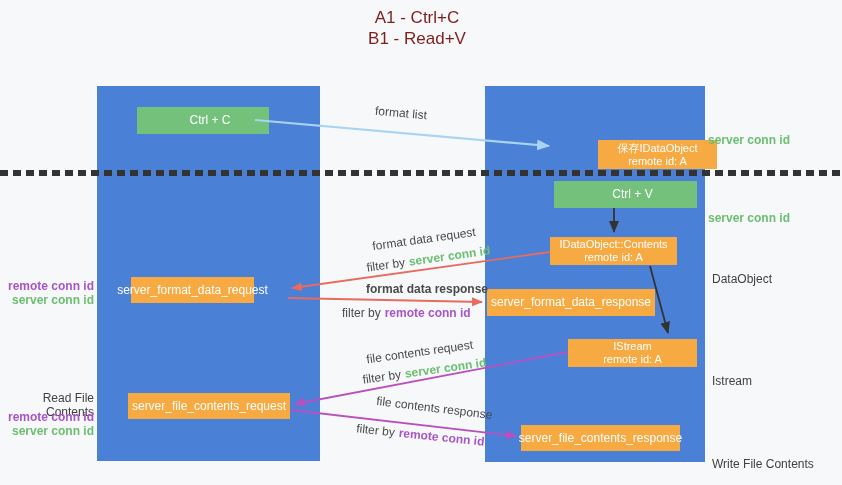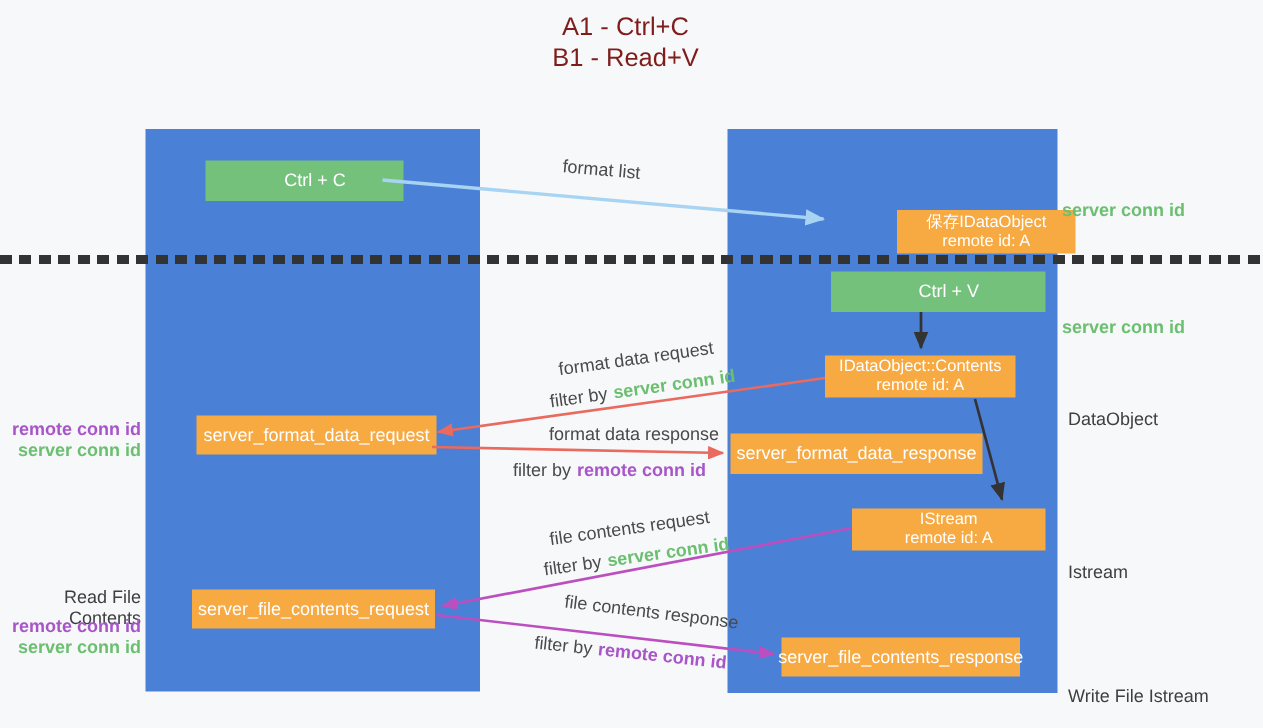--- a/index.html
+++ b/index.html
@@ -33,21 +33,21 @@
     position:absolute;display:flex;flex-direction:column;align-items:center;justify-content:center;
     color:#fff;font-size:12px;line-height:13px;text-align:center;z-index:3;
   }
   .box.green{background:var(--box-green,#74c17c);padding-left:14px;}
   .box.orange{background:var(--box-orange,#f7a942);}
   .box.two-line{font-size:11px;line-height:13px;}
   .b-ctrl-c{left:137px;top:107px;width:118px;height:27px;}
   .b-save{left:554px;top:140px;width:119px;height:29px;margin-left:44px;}
   .b-ctrl-v{left:554px;top:181px;width:129px;height:27px;}
   .b-getdata{left:550px;top:237px;width:127px;height:28px;}
-  .b-fmt-req{left:131px;top:277px;width:160px;height:26px;}
+  .b-fmt-req{left:131px;top:277px;width:123px;height:26px;}
   .b-fmt-resp{left:487px;top:289px;width:168px;height:27px;}
   .b-istream{left:568px;top:339px;width:129px;height:28px;}
   .b-file-req{left:128px;top:393px;width:162px;height:26px;}
   .b-file-resp{left:521px;top:425px;width:159px;height:26px;}
   .flow-label{
     position:absolute;color:#4a4a4a;font-size:12px;white-space:nowrap;z-index:5;
   }
   .flow-label .key{font-weight:bold;margin-left:4px;}
   .kgreen{color:var(--text-green,#6cbf70);}
   .kpurple{color:var(--text-purple,#a855c8);}
@@ -122,40 +122,40 @@
     <div>server_file_contents_response</div>
   </div>
 
   <div class="flow-label rot-pos5" style="left:375px;top:106px;">format list</div>
 
   <div class="flow-label rot-neg" style="left:372px;top:232px;">format data request</div>
   <div class="flow-label rot-neg" style="left:366px;top:252px;">
     <span>filter by</span><span class="key kgreen">server conn id</span>
   </div>
 
-  <div class="flow-label" style="left:366px;top:282px;">format data response</div>
+  <div class="flow-label" style="left:366px;top:282px;font-weight:bold;">format data response</div>
   <div class="flow-label" style="left:342px;top:306px;">
     <span>filter by</span><span class="key kpurple">remote conn id</span>
   </div>
 
   <div class="flow-label rot-neg" style="left:366px;top:345px;">file contents request</div>
   <div class="flow-label rot-neg" style="left:362px;top:364px;">
     <span>filter by</span><span class="key kgreen">server conn id</span>
   </div>
 
   <div class="flow-label rot-pos7" style="left:376px;top:401px;">file contents response</div>
   <div class="flow-label rot-pos6" style="left:356px;top:428px;">
     <span>filter by</span><span class="key kpurple">remote conn id</span>
   </div>
 
   <div class="side-label green" style="left:708px;top:133px;">server conn id</div>
   <div class="side-label green" style="left:708px;top:211px;">server conn id</div>
   <div class="side-label dark" style="left:712px;top:246px;">DataObject</div>
   <div class="side-label dark" style="left:712px;top:348px;">Istream</div>
-  <div class="side-label dark" style="left:712px;top:431px;">Write File Istream</div>
+  <div class="side-label dark" style="left:712px;top:431px;">Write File Contents</div>
 
   <div class="left-block" style="top:279px;">
     <div class="purple">remote conn id</div>
     <div class="green">server conn id</div>
   </div>
   <div class="read-title" style="top:391px;">Read File Contents</div>
   <div class="left-block" style="top:410px;">
     <div class="purple">remote conn id</div>
     <div class="green">server conn id</div>
   </div>

